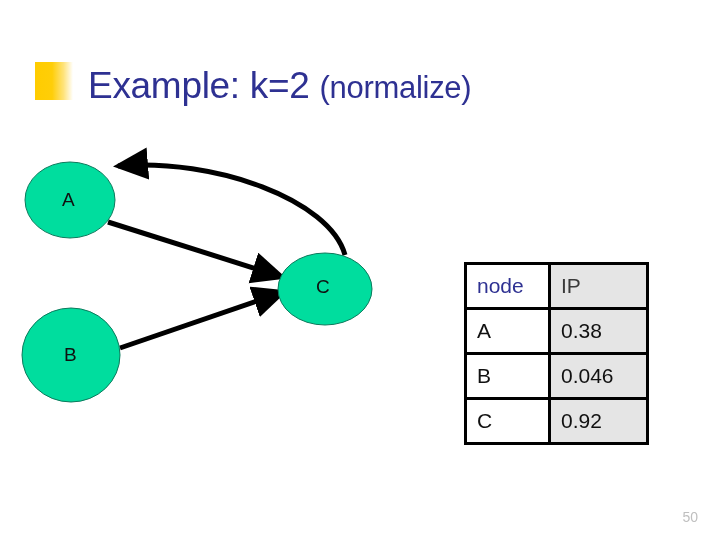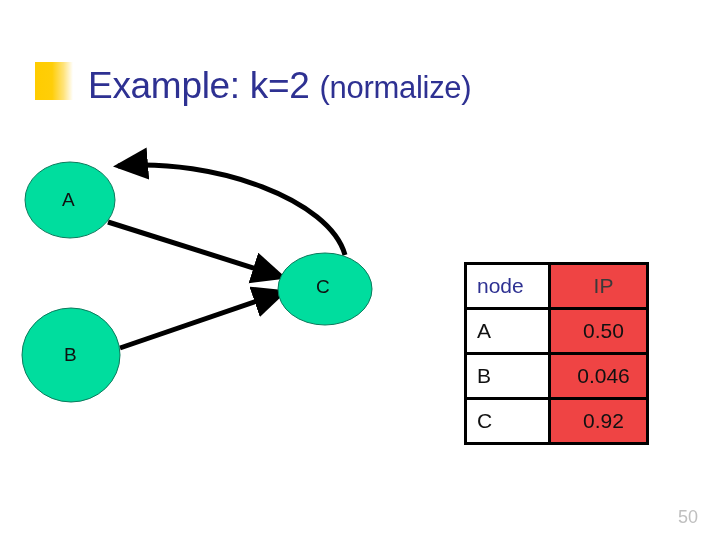--- a/index.html
+++ b/index.html
@@ -73,31 +73,31 @@
     height: 42px;
     padding: 0 0 0 10px;
     font-size: 21px;
     color: #111111;
     vertical-align: middle;
     overflow: hidden;
   }
   #ip-table col.c-node { width: 84px; }
   #ip-table col.c-ip   { width: 98px; }
   #ip-table .cell-node  { background: #FFFFFF; }
-  #ip-table .cell-ip    { background: #ef4444; text-align: center; }
+  #ip-table .cell-ip    { background: #e5e5e5; }
   #ip-table .hdr-node   { color: #2E3192; }
   #ip-table .hdr-ip     { color: #3A3A3A; }
 
   
   #page-number {
     position: absolute;
     right: 22px;
     bottom: 16px;
     color: #BFBFBF;
-    font-size: 18px;
+    font-size: 14px;
     line-height: 14px;
   }
 </style>
 </head>
 <body>
 
 <div id="slide">
 
   <div id="title-bullet"></div>
   <div id="title-text"><span>Example: k=2 </span><span class="small">(normalize)</span></div>
@@ -131,21 +131,21 @@
         <col class="c-node">
         <col class="c-ip">
       </colgroup>
     <tbody>
       <tr>
         <td class="cell-node hdr-node">node</td>
         <td class="cell-ip hdr-ip">IP</td>
       </tr>
       <tr>
         <td class="cell-node">A</td>
-        <td class="cell-ip">0.50</td>
+        <td class="cell-ip">0.38</td>
       </tr>
       <tr>
         <td class="cell-node">B</td>
         <td class="cell-ip">0.046</td>
       </tr>
       <tr>
         <td class="cell-node">C</td>
         <td class="cell-ip">0.92</td>
       </tr>
     </tbody>

